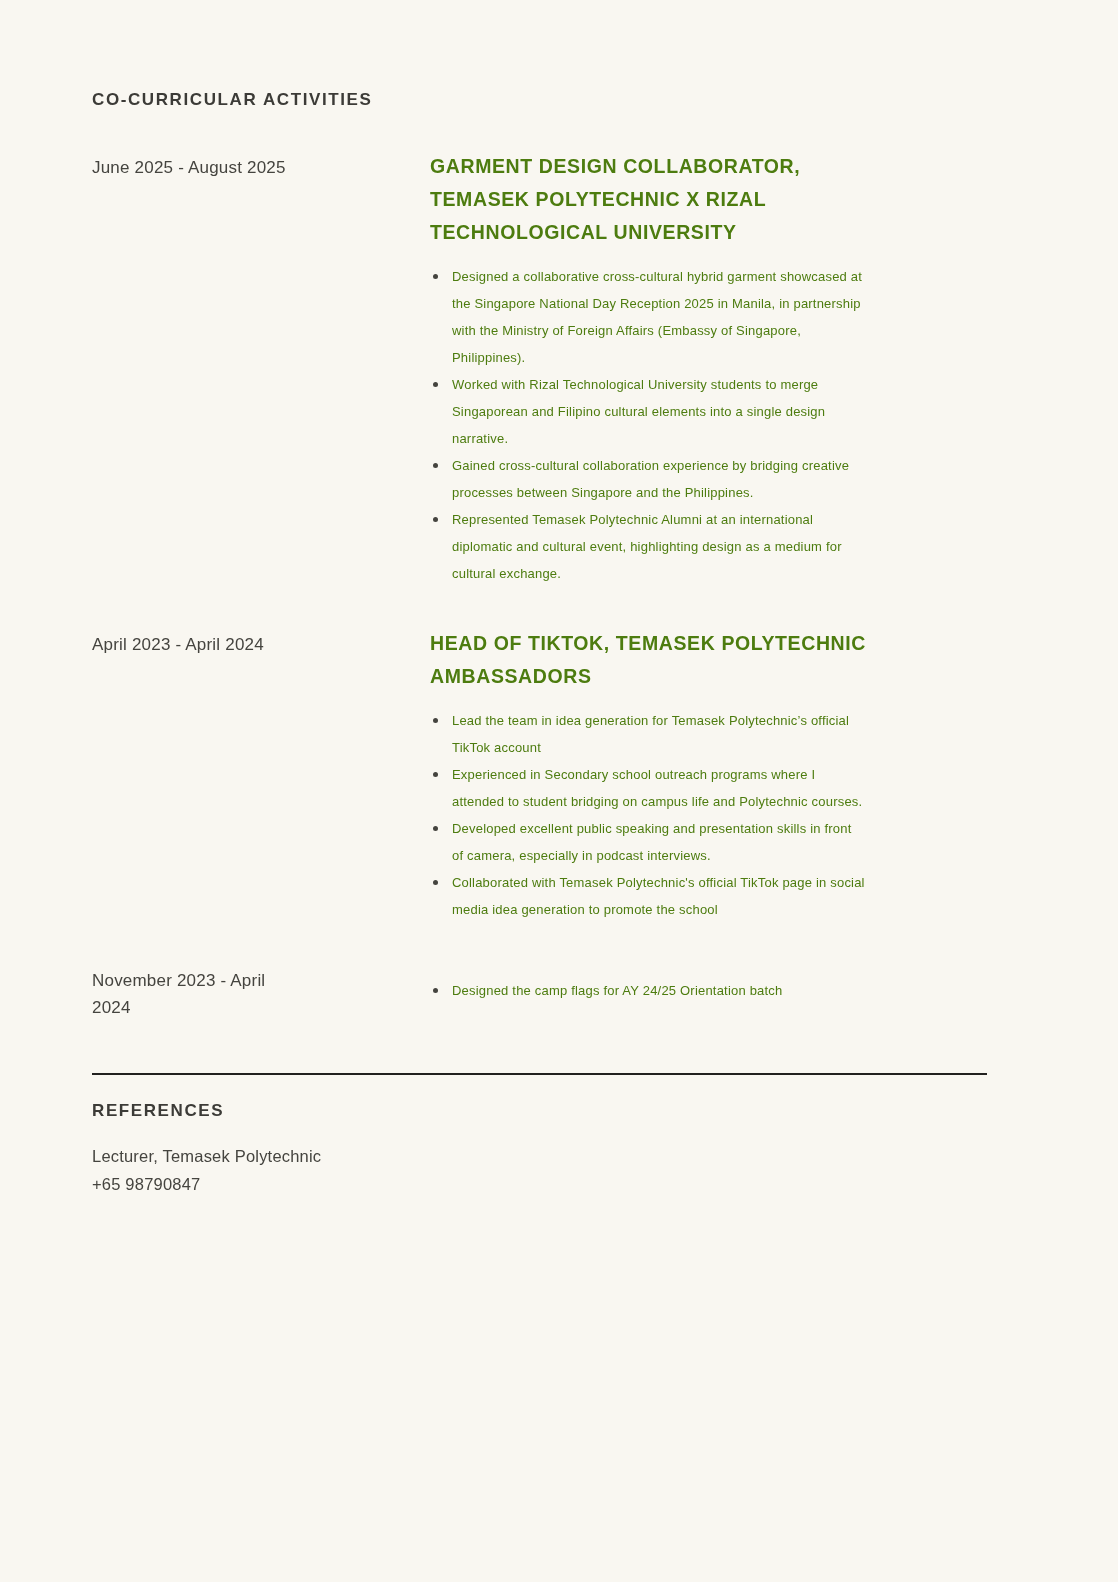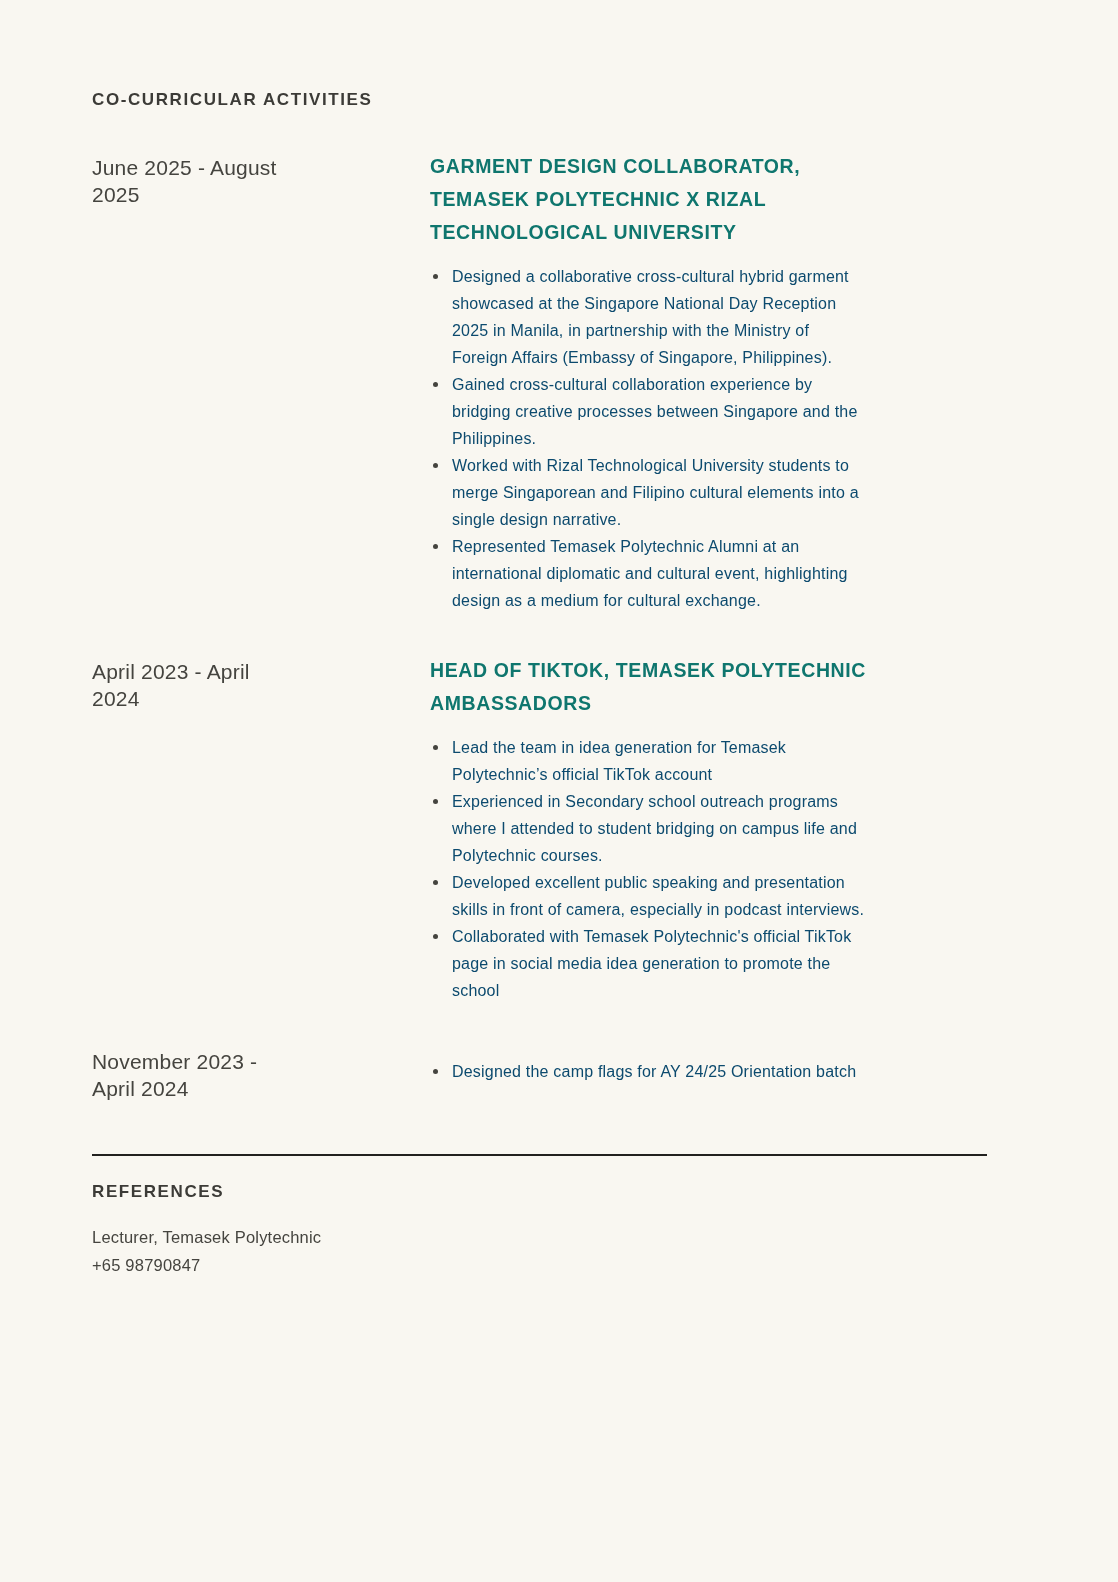--- a/index.html
+++ b/index.html
@@ -26,47 +26,47 @@
     letter-spacing: 1.6px;
     color: #3c3b37;
     margin: 0 0 40px 0;
   }
   .entry {
     display: grid;
     grid-template-columns: 338px 1fr;
     margin-bottom: 40px;
   }
   .entry-date {
-    font-size: 21px;
+    font-size: 17px;
     line-height: 27px;
     letter-spacing: 0.2px;
     color: #45443f;
     max-width: 196px;
     padding-top: 4px;
   }
   .entry-title {
     font-size: 19.5px;
     font-weight: 700;
     letter-spacing: 0.6px;
     line-height: 33px;
-    color: #0f766e;
+    color: #4d7c0f;
     margin: 0;
   }
   .entry-bullets {
     margin: 14px 0 0 0;
     padding: 0;
     list-style: none;
   }
   .entry-bullets li {
     position: relative;
     padding-left: 22px;
-    font-size: 16px;
+    font-size: 13px;
     line-height: 27px;
     letter-spacing: 0.2px;
-    color: #0c4a6e;
+    color: #4d7c0f;
   }
   .entry-bullets li::before {
     content: "";
     position: absolute;
     left: 3px;
     top: 11px;
     width: 5px;
     height: 5px;
     border-radius: 50%;
     background: #45443f;
@@ -97,22 +97,22 @@
 
   <section>
     <h2 class="section-heading">CO-CURRICULAR ACTIVITIES</h2>
 
     <div class="entry">
       <div class="entry-date">June 2025 - August 2025</div>
       <div class="entry-body">
         <h3 class="entry-title">GARMENT DESIGN COLLABORATOR, TEMASEK POLYTECHNIC X RIZAL TECHNOLOGICAL UNIVERSITY</h3>
         <ul class="entry-bullets">
           <li>Designed a collaborative cross-cultural hybrid garment showcased at the Singapore National Day Reception 2025 in Manila, in partnership with the Ministry of Foreign Affairs (Embassy of Singapore, Philippines).</li>
+          <li>Worked with Rizal Technological University students to merge Singaporean and Filipino cultural elements into a single design narrative.</li>
           <li>Gained cross-cultural collaboration experience by bridging creative processes between Singapore and the Philippines.</li>
-          <li>Worked with Rizal Technological University students to merge Singaporean and Filipino cultural elements into a single design narrative.</li>
           <li>Represented Temasek Polytechnic Alumni at an international diplomatic and cultural event, highlighting design as a medium for cultural exchange.</li>
         </ul>
       </div>
     </div>
 
     <div class="entry">
       <div class="entry-date">April 2023 - April 2024</div>
       <div class="entry-body">
         <h3 class="entry-title">HEAD OF TIKTOK, TEMASEK POLYTECHNIC AMBASSADORS</h3>
         <ul class="entry-bullets">

